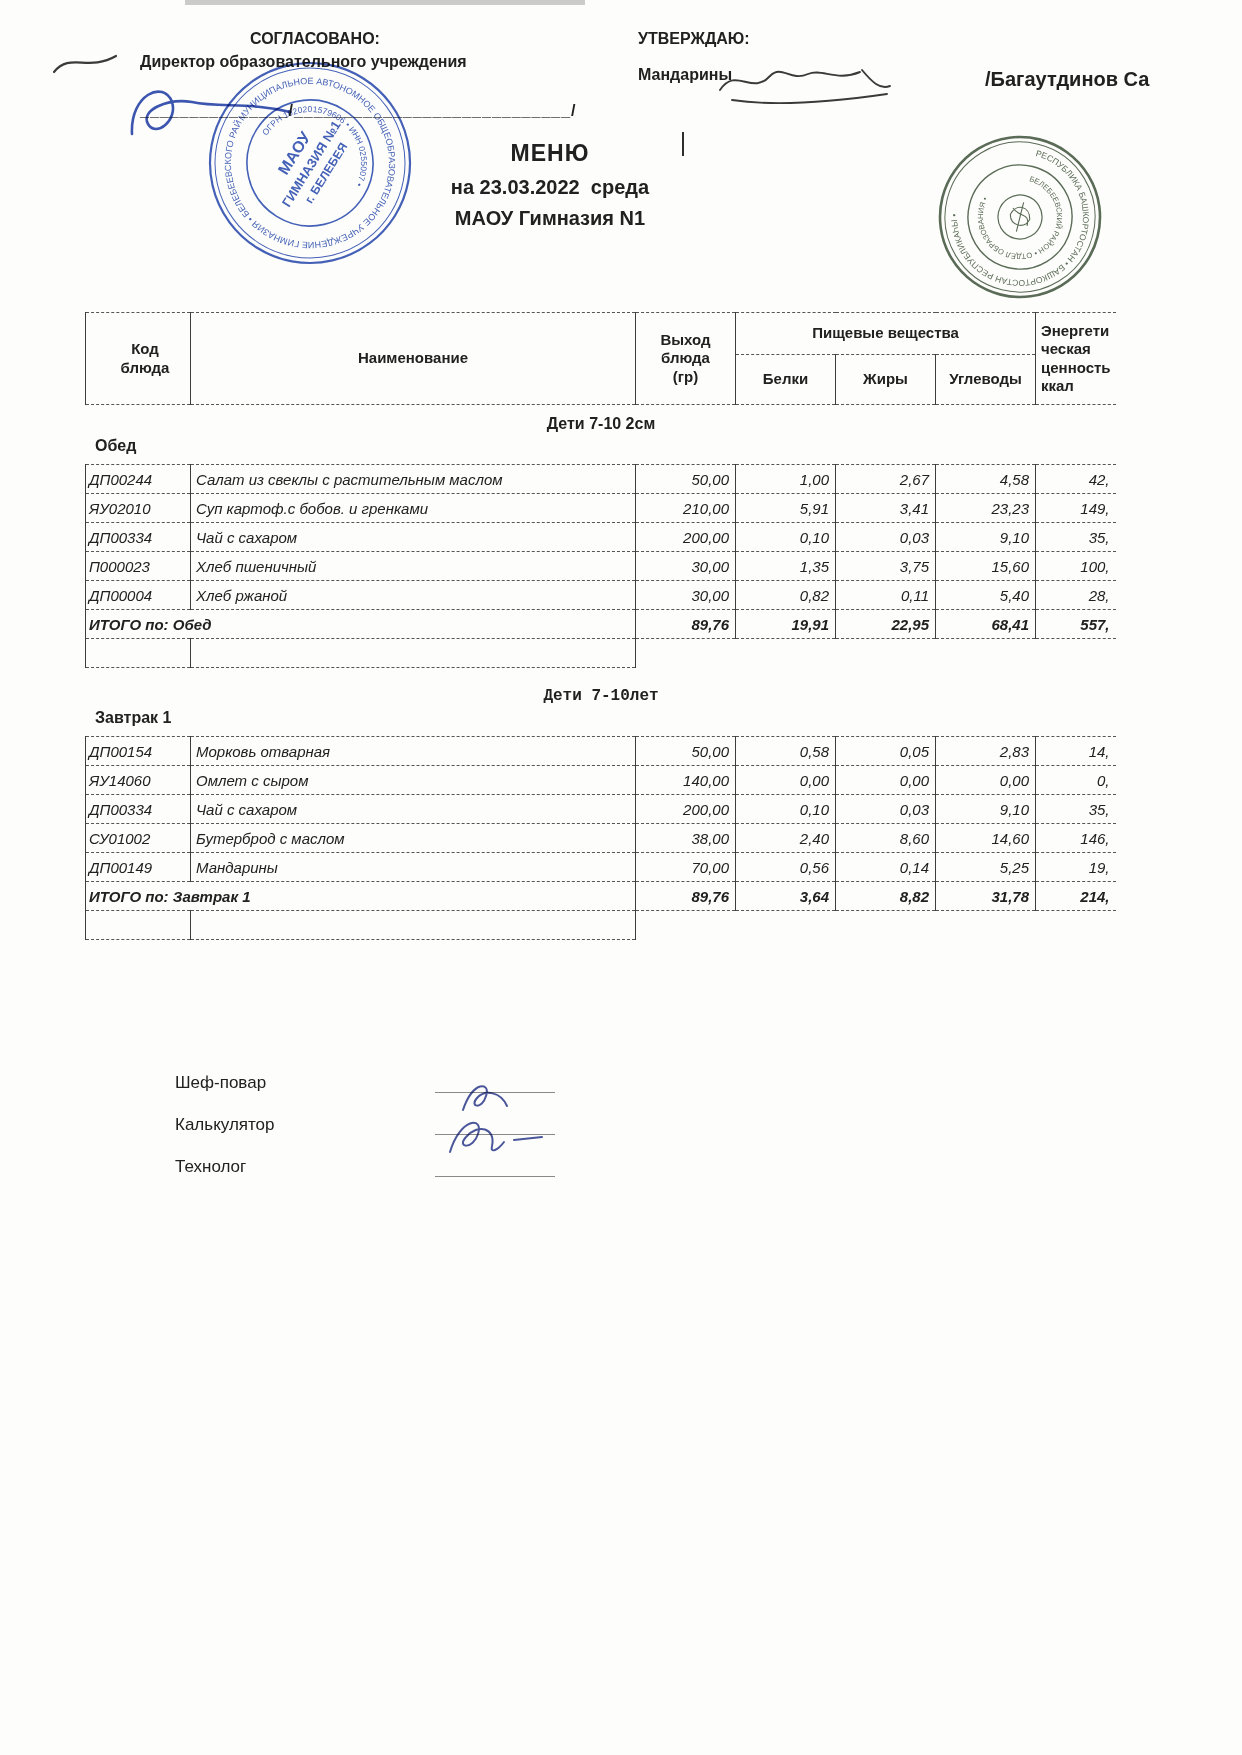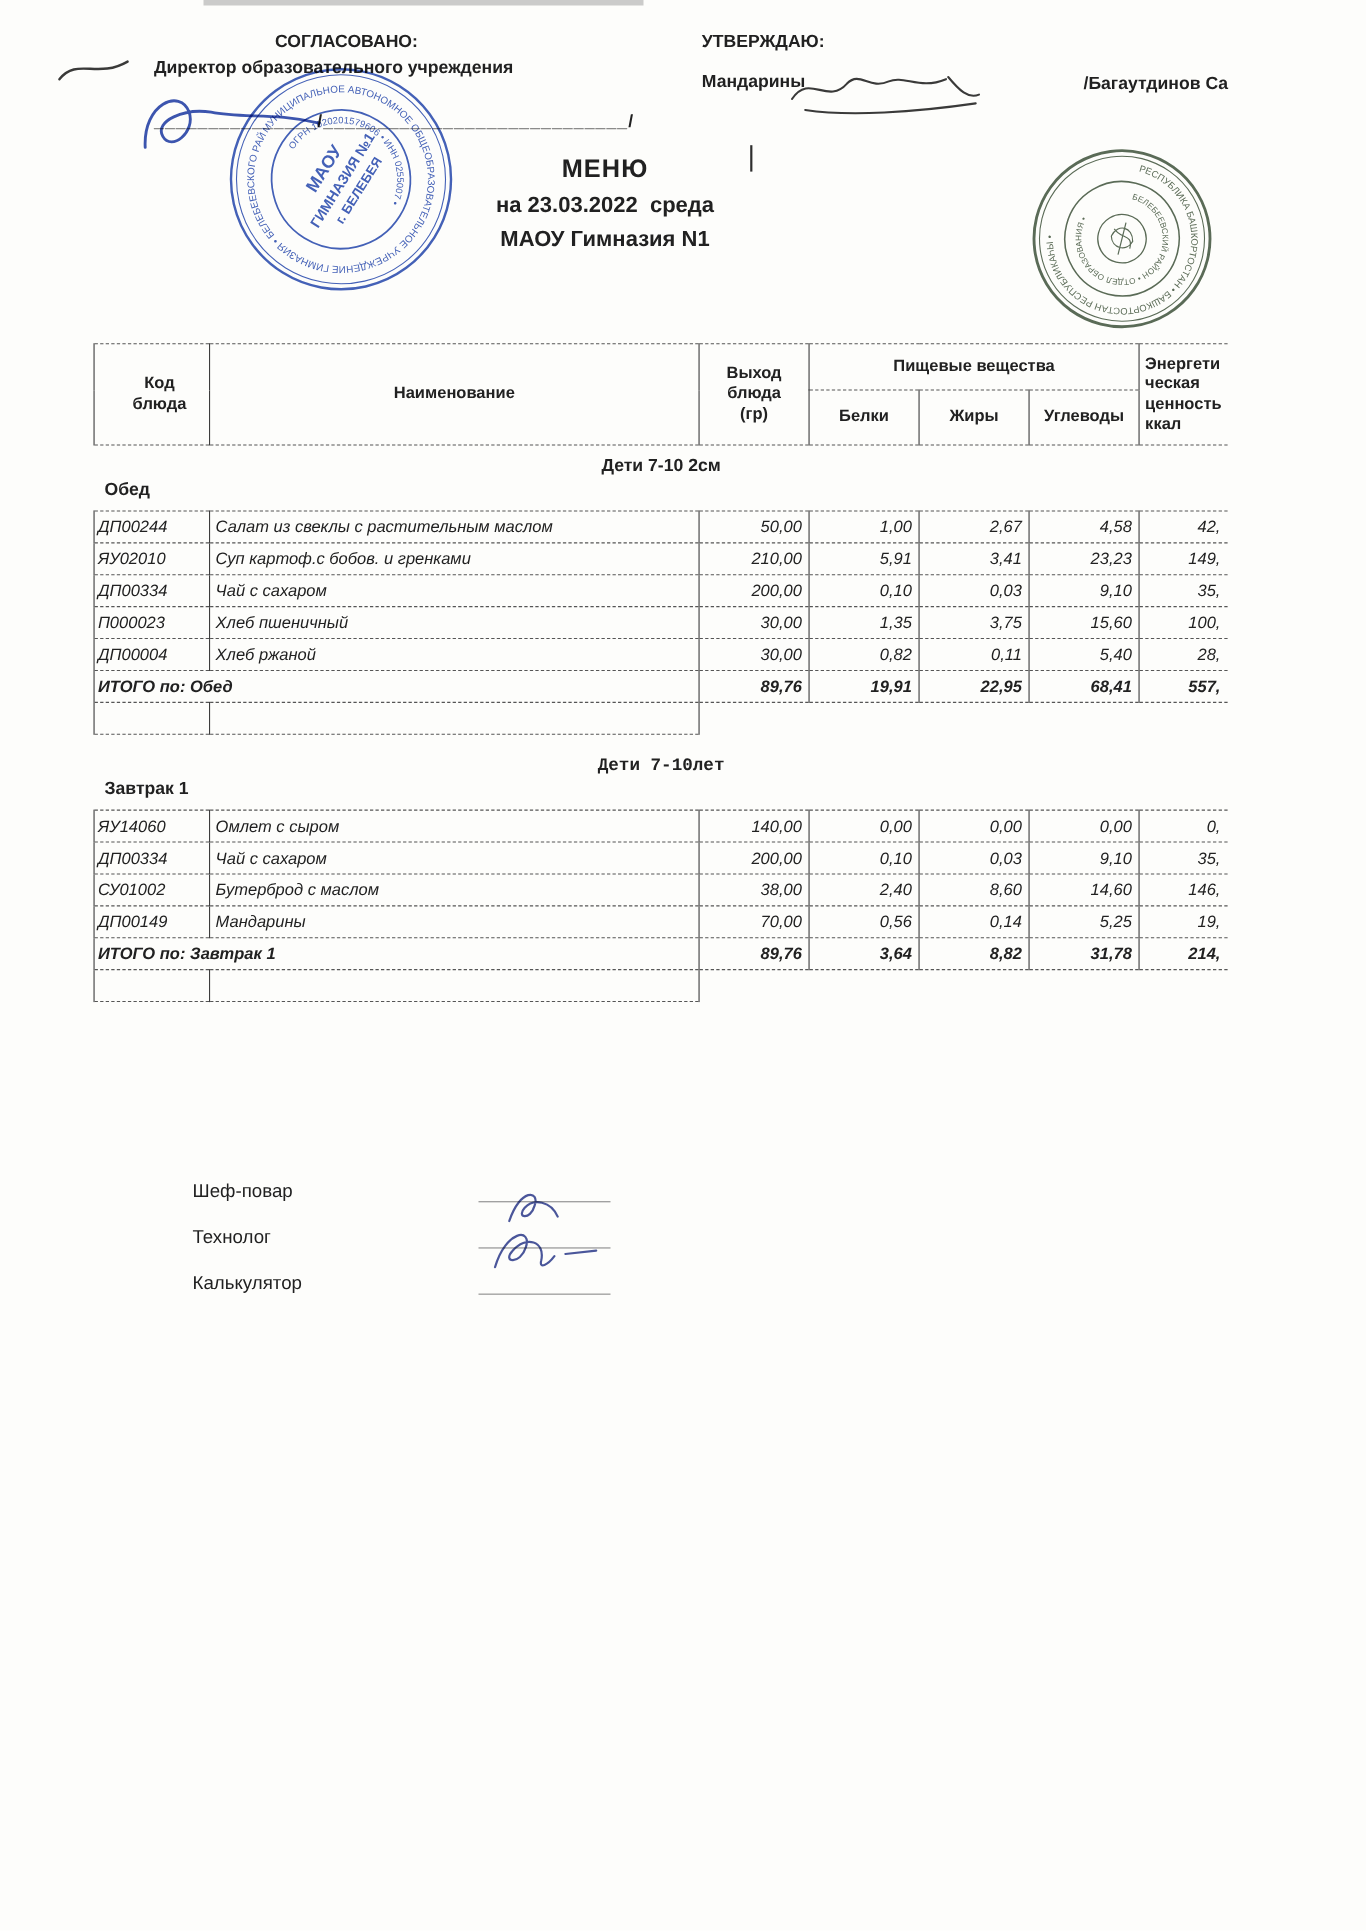--- a/index.html
+++ b/index.html
@@ -12,21 +12,21 @@
   .abs { position:absolute; }
   .b { font-weight:bold; }
   .prekeep { white-space:pre; }
 
   
   .agreed-title   { left:250px; top:30px;  font-size:16px; }
   .agreed-sub     { left:140px; top:53px;  font-size:16px; }
   .sign-line      { left:140px; top:102px; font-size:16px; letter-spacing:1px; }
   .approve-title  { left:638px; top:30px;  font-size:16px; }
   .approve-role   { left:638px; top:66px;  font-size:16px; }
-  .approve-name   { left:985px; top:68px;  font-size:16px; }
+  .approve-name   { left:985px; top:68px;  font-size:20px; }
   .menu-block     { left:330px; top:140px; width:440px; text-align:center; }
   .menu-title     { font-size:23px; letter-spacing:1px; }
   .menu-date      { font-size:20px; margin-top:9px; }
   .menu-org       { font-size:20px; margin-top:8px; }
 
   
   .table-area { left:85px; top:312px; width:1032px; }
   table { border-collapse:collapse; table-layout:fixed; width:1030px; font-size:15px; }
   td {
     border-left:1px solid #3d3d3d; border-right:1px solid #3d3d3d;
@@ -260,20 +260,29 @@
         <col style="width:105px">
         <col style="width:445px">
         <col style="width:100px">
         <col style="width:100px">
         <col style="width:100px">
         <col style="width:100px">
         <col style="width:80px">
       </colgroup>
     <tbody>
         <tr class="data-row">
+    <td class="code-cell">ДП00154</td>
+    <td class="name-cell">Морковь отварная</td>
+    <td class="num">50,00</td>
+    <td class="num">0,58</td>
+    <td class="num">0,05</td>
+    <td class="num">2,83</td>
+    <td class="num nbr">14,</td>
+  </tr>
+        <tr class="data-row">
     <td class="code-cell">ЯУ14060</td>
     <td class="name-cell">Омлет с сыром</td>
     <td class="num">140,00</td>
     <td class="num">0,00</td>
     <td class="num">0,00</td>
     <td class="num">0,00</td>
     <td class="num nbr">0,</td>
   </tr>
         <tr class="data-row">
     <td class="code-cell">ДП00334</td>
@@ -324,25 +333,25 @@
     </tbody>
   </table>
 </div>
 
 <div class="abs footer">
   <div class="footer-row">
     <div class="footer-label">Шеф-повар</div>
     <div class="footer-line"></div>
   </div>
   <div class="footer-row">
-    <div class="footer-label">Технолог</div>
+    <div class="footer-label">Калькулятор</div>
     <div class="footer-line"></div>
   </div>
   <div class="footer-row">
-    <div class="footer-label">Калькулятор</div>
+    <div class="footer-label">Технолог</div>
     <div class="footer-line"></div>
   </div>
 </div>
 
 <svg class="abs ink" style="left:455px; top:1076px;" width="60" height="42">
   <path d="M8,34 C18,4 36,6 31,20 C27,34 14,31 22,22 C30,13 46,16 52,30" fill="none" stroke="#2b3a8c" stroke-width="2" stroke-linecap="round" opacity="0.85"></path>
 </svg>
 
 <svg class="abs ink" style="left:438px; top:1110px;" width="120" height="54">
   <g fill="none" stroke="#2b3a8c" stroke-width="2" stroke-linecap="round" opacity="0.85">

